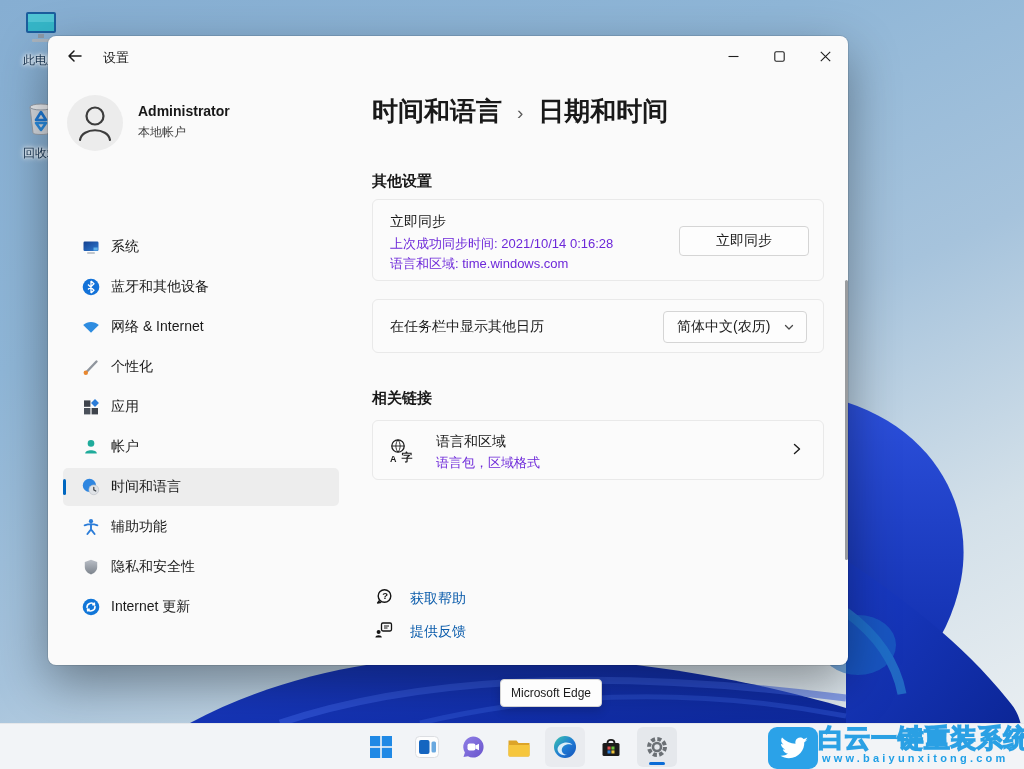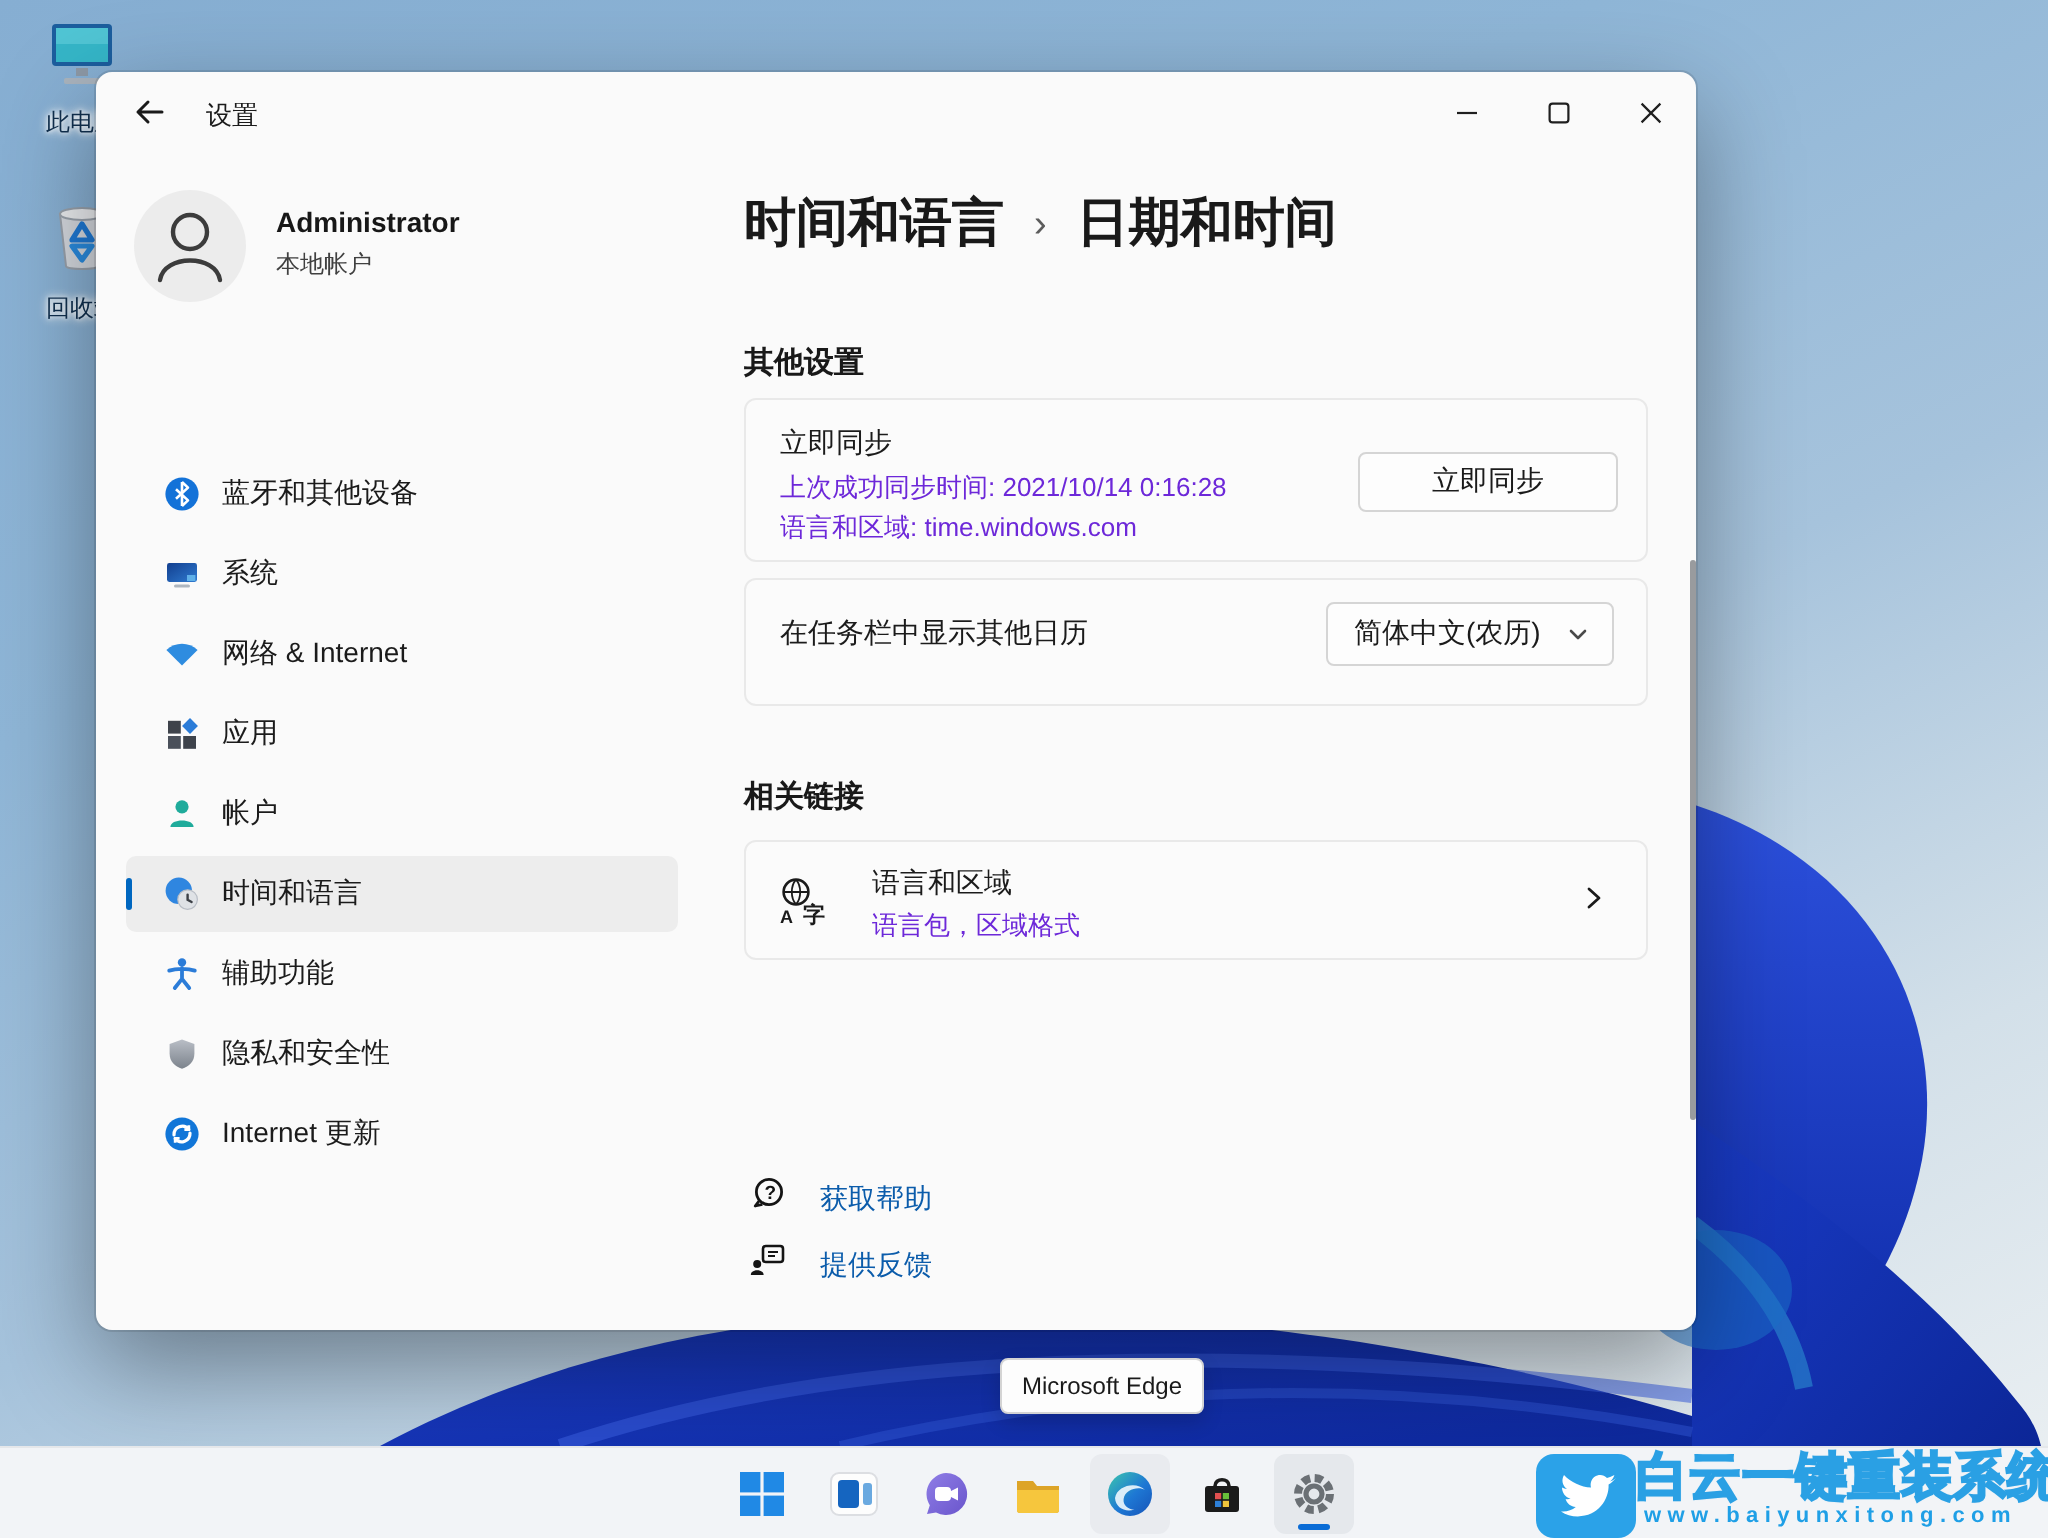--- a/index.html
+++ b/index.html
@@ -185,53 +185,62 @@
     </div>
     <span class="profile-name">Administrator</span>
     <span class="profile-type">本地帐户</span>
 
 
     <div class="nav">
 
       <div class="nav-item">
         <span class="nav-icon">
           <svg width="20" height="20" viewBox="0 0 20 20">
-            <circle cx="10" cy="10" r="8.3" fill="#1372d8"></circle>
-            <path d="M10,4 V16 M10,4 L13,6.8 L7,12.4 M10,16 L13,13.2 L7,7.6" stroke="#fff" stroke-width="1.3" fill="none" stroke-linejoin="round"></path>
-          </svg>
-        </span>
-        <span class="nav-label">蓝牙和其他设备</span>
-      </div>
-
-      <div class="nav-item">
-        <span class="nav-icon">
-          <svg width="20" height="20" viewBox="0 0 20 20">
             <defs>
                 <linearGradient id="gs" x1="0" y1="0" x2="1" y2="1">
                   <stop offset="0" stop-color="#123f8f"></stop>
                   <stop offset="1" stop-color="#2f7ad0"></stop>
                 </linearGradient>
               </defs>
             <rect x="2.5" y="4.5" width="15" height="9.5" rx="1.2" fill="url(#gs)"></rect>
             <rect x="12.5" y="10.5" width="4.2" height="3" fill="#5fb0e8"></rect>
             <rect x="6" y="15.2" width="8" height="1.6" rx="0.8" fill="#aeb6bf"></rect>
           </svg>
         </span>
         <span class="nav-label">系统</span>
       </div>
 
       <div class="nav-item">
         <span class="nav-icon">
           <svg width="20" height="20" viewBox="0 0 20 20">
+            <circle cx="10" cy="10" r="8.3" fill="#1372d8"></circle>
+            <path d="M10,4 V16 M10,4 L13,6.8 L7,12.4 M10,16 L13,13.2 L7,7.6" stroke="#fff" stroke-width="1.3" fill="none" stroke-linejoin="round"></path>
+          </svg>
+        </span>
+        <span class="nav-label">蓝牙和其他设备</span>
+      </div>
+
+      <div class="nav-item">
+        <span class="nav-icon">
+          <svg width="20" height="20" viewBox="0 0 20 20">
             <path d="M2.2,8 C6.5,3.9 13.5,3.9 17.8,8 L10,15.8 Z" fill="#2e8ce0"></path>
           </svg>
         </span>
         <span class="nav-label">网络 &amp; Internet</span>
       </div>
 
+      <div class="nav-item">
+        <span class="nav-icon">
+          <svg width="20" height="20" viewBox="0 0 20 20">
+            <path d="M5.5,15 L15.5,4.5" stroke="#8f959d" stroke-width="2.4" stroke-linecap="round"></path>
+            <circle cx="4.8" cy="15.8" r="2.2" fill="#e8872f"></circle>
+          </svg>
+        </span>
+        <span class="nav-label">个性化</span>
+      </div>
 
       <div class="nav-item">
         <span class="nav-icon">
           <svg width="20" height="20" viewBox="0 0 20 20">
             <rect x="3" y="3.4" width="6.4" height="6.4" fill="#3e434b"></rect>
             <rect x="3" y="11" width="6.4" height="6.4" fill="#4a505a"></rect>
             <rect x="10.6" y="11" width="6.4" height="6.4" fill="#3e434b"></rect>
             <rect x="11.2" y="3.2" width="5.6" height="5.6" transform="rotate(45 14 6)" fill="#2b7cd8"></rect>
           </svg>
         </span>
@@ -306,21 +315,21 @@
 
     <span class="section-label" style="top:136px;">其他设置</span>
 
     <div class="card" style="top:163px; height:82px;">
       <span class="c-title">立即同步</span>
       <span class="c-sub" style="left:17px; top:35px;">上次成功同步时间: 2021/10/14 0:16:28</span>
       <span class="c-sub" style="left:17px; top:55px;">语言和区域: time.windows.com</span>
       <div class="sync-btn">立即同步</div>
     </div>
 
-    <div class="card" style="top:253px; height:64px;padding-left:24px;">
+    <div class="card" style="top:263px; height:54px;padding-left:24px;">
       <span class="c-title" style="top:18px;">在任务栏中显示其他日历</span>
       <div class="dropdown">
         <span class="dd-label">简体中文(农历)</span>
         <svg width="14" height="14" viewBox="0 0 14 14">
           <path d="M3.5,5.5 L7,9 L10.5,5.5" stroke="#4a4a4a" stroke-width="1.3" fill="none" stroke-linecap="round" stroke-linejoin="round"></path>
         </svg>
       </div>
     </div>
 
     <span class="section-label" style="top:353px;">相关链接</span>

